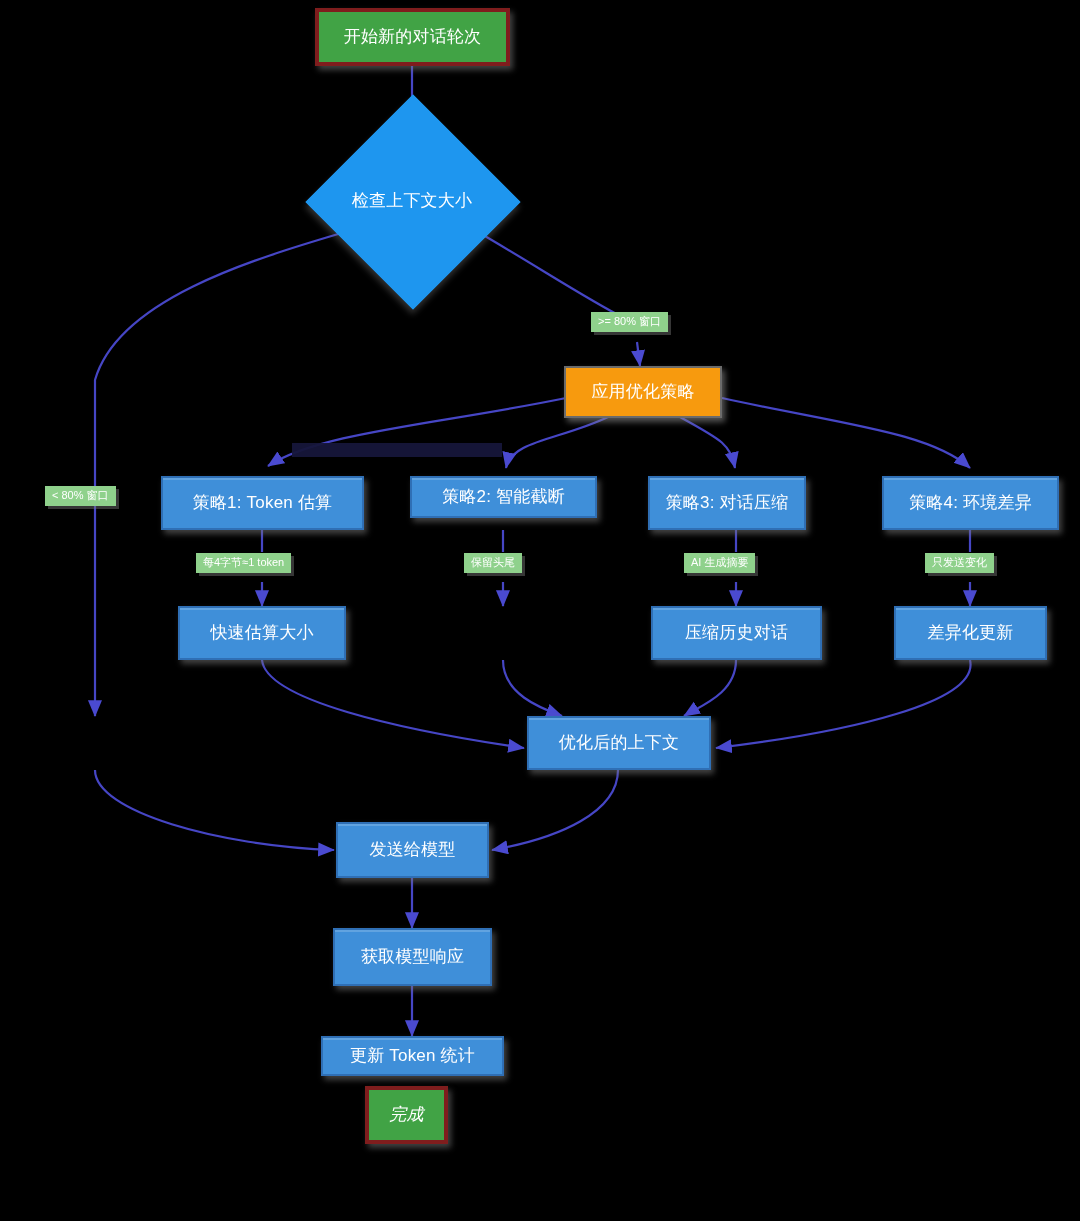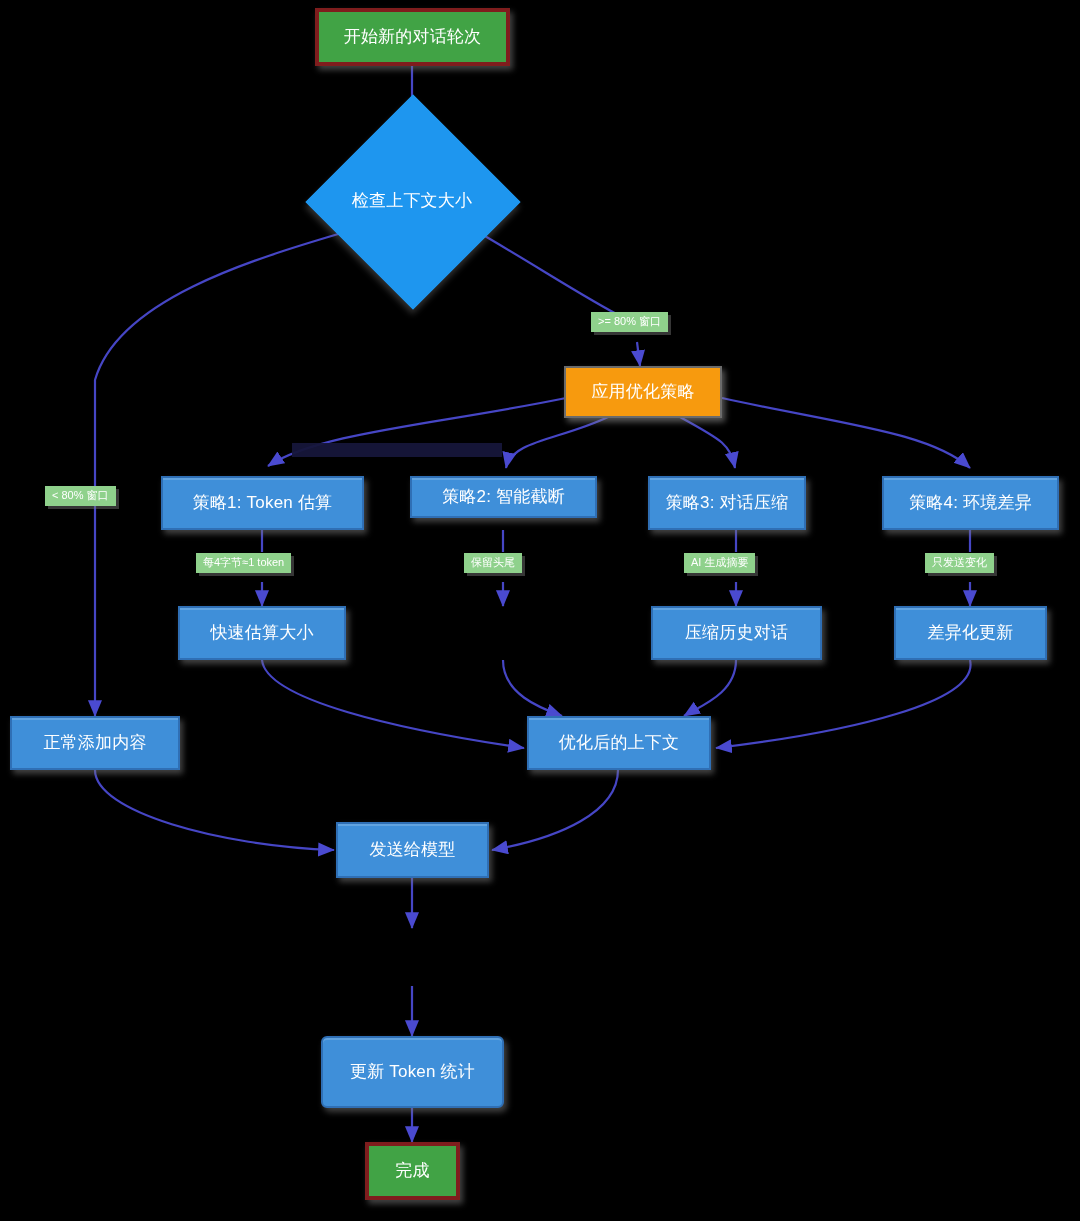--- a/index.html
+++ b/index.html
@@ -204,30 +204,30 @@
   <div class="node process" style="left:178px; top:606px; width:168px; height:54px;">
     <span>快速估算大小</span>
   </div>
   <div class="node process" style="left:651px; top:606px; width:171px; height:54px;">
     <span>压缩历史对话</span>
   </div>
   <div class="node process" style="left:894px; top:606px; width:153px; height:54px;">
     <span>差异化更新</span>
   </div>
 
-  <div class="node process" style="left:10px; top:716px; width:170px; height:54px;">
-    <span>正常添加内容</span>
-  </div>
   <div class="node process" style="left:527px; top:716px; width:184px; height:54px;">
     <span>优化后的上下文</span>
   </div>
 
   <div class="node process" style="left:336px; top:822px; width:153px; height:56px;">
     <span>发送给模型</span>
   </div>
-  <div class="node process" style="left:321px; top:1036px; width:183px; height:72px;border-radius:6px;">
+  <div class="node process" style="left:333px; top:928px; width:159px; height:58px;">
+    <span>获取模型响应</span>
+  </div>
+  <div class="node process" style="left:321px; top:1036px; width:183px; height:40px;">
     <span>更新 Token 统计</span>
   </div>
-  <div class="node terminal" style="left:365px; top:1142px; width:95px; height:58px;">
+  <div class="node terminal" style="left:365px; top:1086px; width:83px; height:58px;font-style:italic;">
     <span>完成</span>
   </div>
 
 </div>
 
 </body></html>

